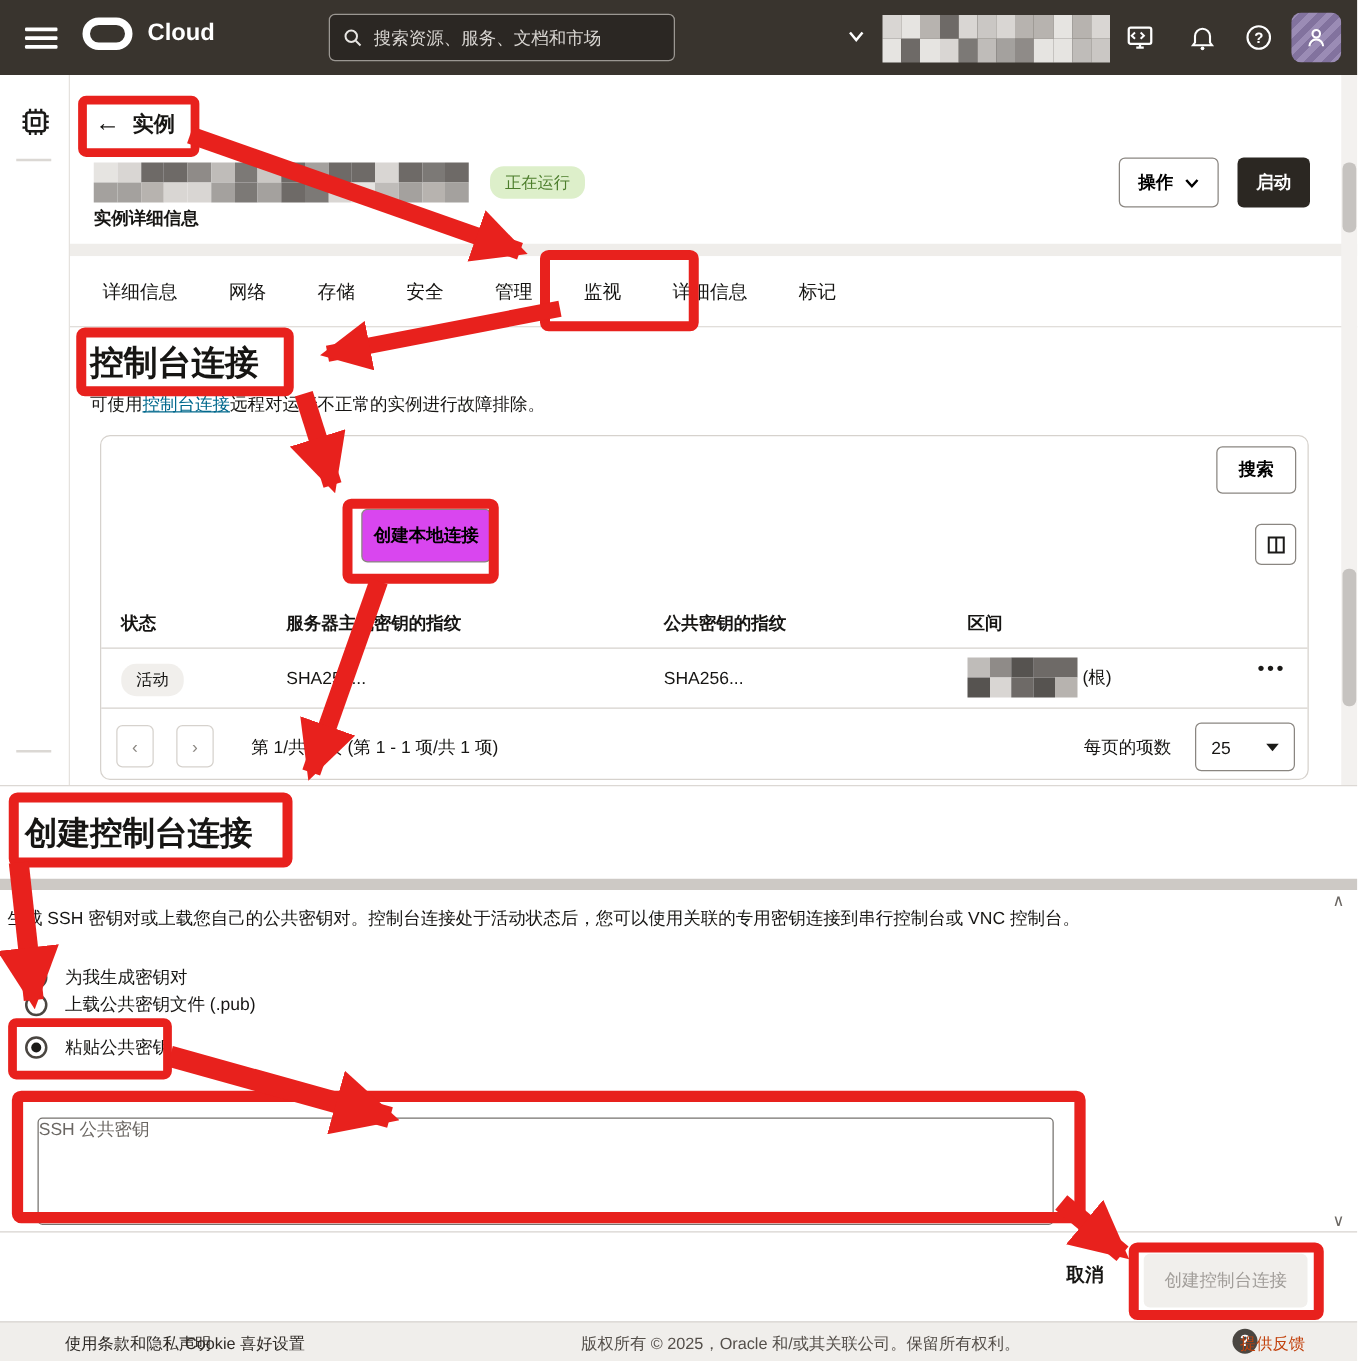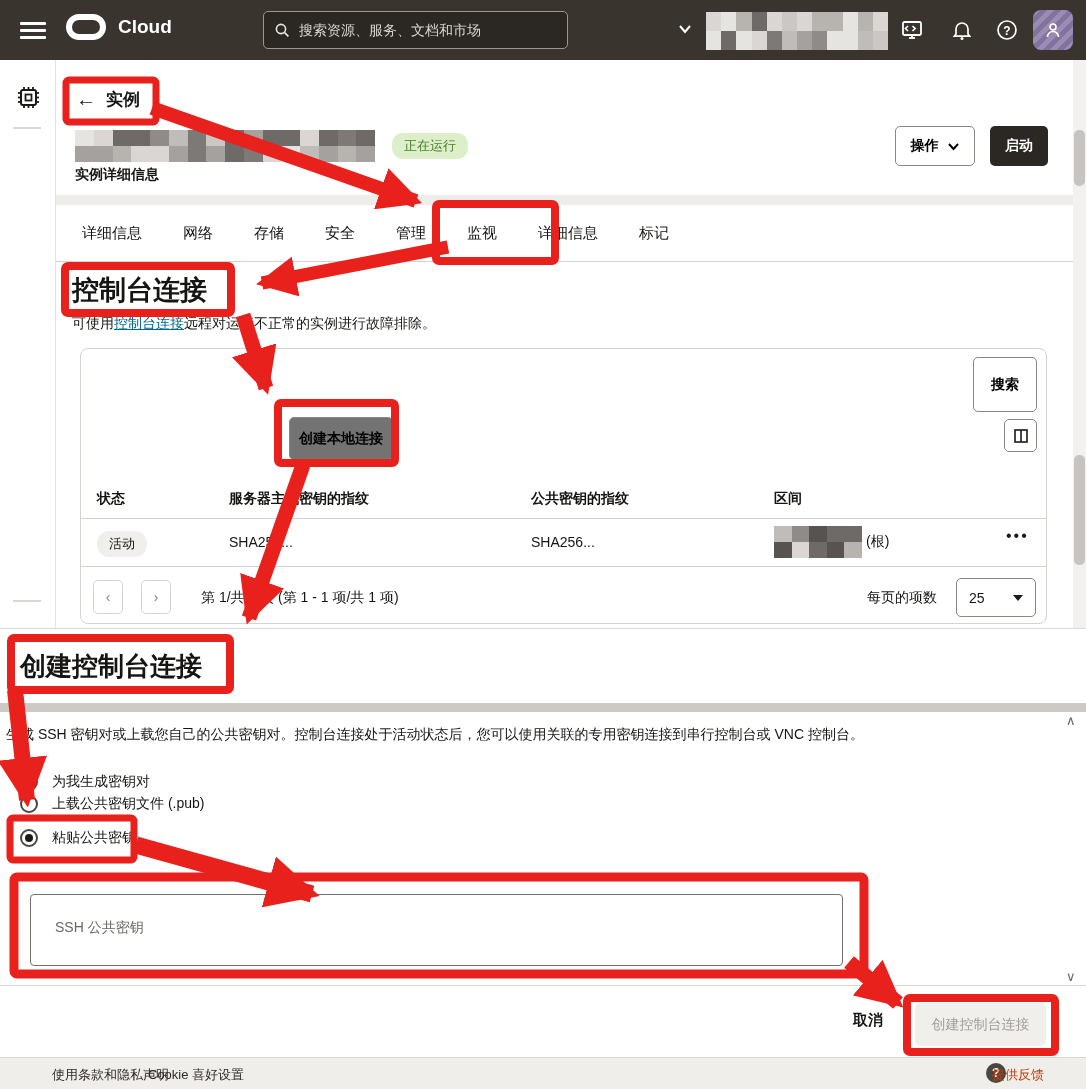--- a/index.html
+++ b/index.html
@@ -7,21 +7,21 @@
   body { font-family:"Liberation Sans","DejaVu Sans",sans-serif; color:#161513; }
   #app { position:relative; width:1086px; height:1089px; overflow:hidden; background:#fff; }
 
   
   .topbar { position:absolute; left:0; top:0; width:1086px; height:60px; background:#39342e; display:flex; align-items:center; }
   .hamburger { position:absolute; left:20px; top:18px; width:26px; height:24px; cursor:pointer; }
   .hamburger span { display:block; height:3px; background:#fff; margin:4px 0; border-radius:1px; }
   .brand { position:absolute; left:66px; top:14px; display:flex; align-items:center; }
   .oracle-o { width:40px; height:26px; border:6px solid #fff; border-radius:14px; }
   .brand-label { color:#fff; font-size:19px; font-weight:bold; margin-left:12px; }
-  .top-search { position:absolute; left:263px; top:11px; width:305px; height:38px; background:#2b2723; border:1px solid #9b9792; border-radius:5px; display:flex; align-items:center; padding:0 10px; }
+  .top-search { position:absolute; left:263px; top:11px; width:277px; height:38px; background:#2b2723; border:1px solid #9b9792; border-radius:5px; display:flex; align-items:center; padding:0 10px; }
   .top-search svg { color:#e8e6e3; flex:0 0 auto; }
   .top-search input { background:transparent; border:none; outline:none; color:#e8e6e3; font-size:14px; margin-left:9px; width:250px; font-family:inherit; }
   .top-search input::placeholder { color:#d9d6d2; opacity:1; }
   .top-chevron { position:absolute; left:676px; top:20px; color:#fff; }
   .region-mosaic { position:absolute; left:706px; top:12px; width:182px; height:38px; }
   .icon-btn { position:absolute; top:16px; width:28px; height:28px; color:#fff; display:flex; align-items:center; justify-content:center; cursor:pointer; }
   .avatar { position:absolute; left:1033px; top:10px; width:40px; height:40px; border-radius:8px; background:#8d7cab; background-image:repeating-linear-gradient(135deg, rgba(255,255,255,.12) 0 5px, rgba(0,0,0,.08) 5px 10px); display:flex; align-items:center; justify-content:center; color:#fff; cursor:pointer; }
 
   
   .sidebar { position:absolute; left:0; top:60px; width:56px; height:568px; background:#fff; border-right:1px solid #e5e2de; }
@@ -48,23 +48,23 @@
 
   
   .content { position:absolute; left:56px; top:262px; width:1030px; height:366px; background:#fff; }
   .sec-title { position:absolute; left:16px; top:10px; font-size:27px; font-weight:bold; }
   .sec-desc { position:absolute; left:16px; top:53px; font-size:14px; }
   .sec-desc a { color:#00688c; text-decoration:underline; cursor:pointer; }
   .card { position:absolute; left:24px; top:86px; width:967px; height:276px; border:1px solid #d6d2cd; border-radius:8px; }
   .filter-input { position:absolute; left:12px; top:8px; width:866px; height:39px; border:1px solid #6b6763; border-radius:5px; display:flex; align-items:center; padding:0 10px; color:#6b6763; }
   .filter-input input { border:none; outline:none; font-size:14px; margin-left:9px; width:790px; font-family:inherit; }
   .filter-input input::placeholder { color:#8a8681; opacity:1; }
-  .search-btn { position:absolute; left:892px; top:8px; width:64px; height:55px; border:1px solid #8a8681; border-radius:5px; background:#fff; font-size:14px; font-weight:bold; cursor:pointer; font-family:inherit; }
+  .search-btn { position:absolute; left:892px; top:8px; width:64px; height:38px; border:1px solid #8a8681; border-radius:5px; background:#fff; font-size:14px; font-weight:bold; cursor:pointer; font-family:inherit; }
   .shell-btn { position:absolute; left:12px; top:65px; width:186px; height:43px; border:1px solid #8a8681; border-radius:5px; background:#fff; font-size:14px; font-weight:bold; cursor:pointer; font-family:inherit; }
-  .local-btn { position:absolute; left:208px; top:68px; width:104px; height:43px; border:1px solid #8a8681; border-radius:5px; background:#737373; font-size:14px; font-weight:bold; cursor:pointer; font-family:inherit; }
+  .local-btn { position:absolute; left:208px; top:58px; width:104px; height:43px; border:1px solid #8a8681; border-radius:5px; background:#d946ef; font-size:14px; font-weight:bold; cursor:pointer; font-family:inherit; }
   .cols-btn { position:absolute; left:923px; top:70px; width:33px; height:33px; border:1px solid #8a8681; border-radius:5px; background:#fff; display:flex; align-items:center; justify-content:center; cursor:pointer; color:#1b1a18; }
   .thead { position:absolute; left:0; top:130px; width:965px; height:40px; border-bottom:1px solid #d6d2cd; font-size:14px; font-weight:bold; }
   .thead span { position:absolute; top:11px;text-align:right; }
   .trow { position:absolute; left:0; top:170px; width:965px; height:48px; border-bottom:1px solid #d6d2cd; font-size:14px; }
   .status-pill { position:absolute; left:16px; top:12px; background:#f1efec; border-radius:12px; padding:4px 12px; font-size:13px; }
   .cell-fp1 { position:absolute; left:148px; top:15px; }
   .cell-fp2 { position:absolute; left:450px; top:15px; }
   .cell-comp { position:absolute; left:693px; top:7px; display:flex; align-items:center; gap:4px; }
   .comp-mosaic { width:88px; height:32px; }
   .row-dots { position:absolute; left:925px; top:8px; font-size:16px; letter-spacing:2px; color:#1b1a18; cursor:pointer; }
@@ -76,21 +76,21 @@
   .pp-caret { width:0; height:0; border-left:5px solid transparent; border-right:5px solid transparent; border-top:6px solid #1b1a18; }
 
   
   .dialog { position:absolute; left:0; top:628px; width:1086px; height:429px; background:#fff; border-top:1px solid #dcd8d4; }
   .dlg-title { position:absolute; left:20px; top:20px; font-size:26px; font-weight:bold; }
   .dlg-band { position:absolute; left:0; top:74px; width:1086px; height:9px; background:#cdc9c5; }
   .dlg-desc { position:absolute; left:6px; top:97px; width:1010px; font-size:14px; }
   .radio-row { position:absolute; left:20px; display:flex; align-items:center; gap:14px; font-size:14px; cursor:pointer; }
   .radio { width:18px; height:18px; border:2px solid #4a4641; border-radius:50%; background:#fff; position:relative; flex:0 0 auto; }
   .radio.checked::after { content:""; position:absolute; left:3px; top:3px; width:8px; height:8px; border-radius:50%; background:#1b1a18; }
-  .ssh-textarea { position:absolute; left:30px; top:265px; width:813px; height:72px; border:1px solid #75726e; border-radius:4px; resize:none; font-size:14px; padding:24px; color:#161513; font-family:inherit; outline:none; }
+  .ssh-textarea { position:absolute; left:30px; top:265px; width:813px; height:86px; border:1px solid #75726e; border-radius:4px; resize:none; font-size:14px; padding:0; color:#161513; font-family:inherit; outline:none; }
   .ssh-textarea::placeholder { color:#6b6763; opacity:1; }
   .dlg-divider { position:absolute; left:0; top:356px; width:1086px; height:1px; background:#d8d4d0; }
   .cancel-btn { position:absolute; left:853px; top:382px; background:none; border:none; font-size:15px; font-weight:bold; color:#161513; cursor:pointer; font-family:inherit; }
   .submit-btn { position:absolute; left:915px; top:374px; width:131px; height:43px; background:#f1efec; color:#a19d99; border:none; border-radius:5px; font-size:14px; cursor:default; font-family:inherit; }
   .dlg-scroll-up { position:absolute; left:1066px; top:84px; color:#6b6763; font-size:13px; }
   .dlg-scroll-dn { position:absolute; left:1066px; top:340px; color:#6b6763; font-size:13px; }
 
   
   .main-scroll { position:absolute; left:1073px; top:60px; width:13px; height:568px; background:#f3f1ef; }
   .main-thumb { position:absolute; left:1px; width:11px; background:#c6c3c0; border-radius:5px; }
@@ -357,20 +357,21 @@
     <div class="dlg-divider"></div>
     <button class="cancel-btn">取消</button>
     <button class="submit-btn">创建控制台连接</button>
     <div class="dlg-scroll-up">∧</div>
     <div class="dlg-scroll-dn">∨</div>
   </div>
 
   <div class="pagefooter">
     <span class="ft-terms">使用条款和隐私声明</span>
     <span class="ft-cookie">Cookie 喜好设置</span>
+    <span class="ft-copy">版权所有 © 2025，Oracle 和/或其关联公司。保留所有权利。</span>
     <span class="ft-help">?</span>
     <span class="ft-feedback">提供反馈</span>
   </div>
 
   <svg class="overlay" viewBox="0 0 1086 1089">
     <defs>
       <marker id="ah" viewBox="0 0 10 10" refX="8.5" refY="5" markerWidth="3.1" markerHeight="3.1" orient="auto">
         <path d="M0,0 L10,5 L0,10 z" fill="#e8211d"></path>
       </marker>
     </defs>

